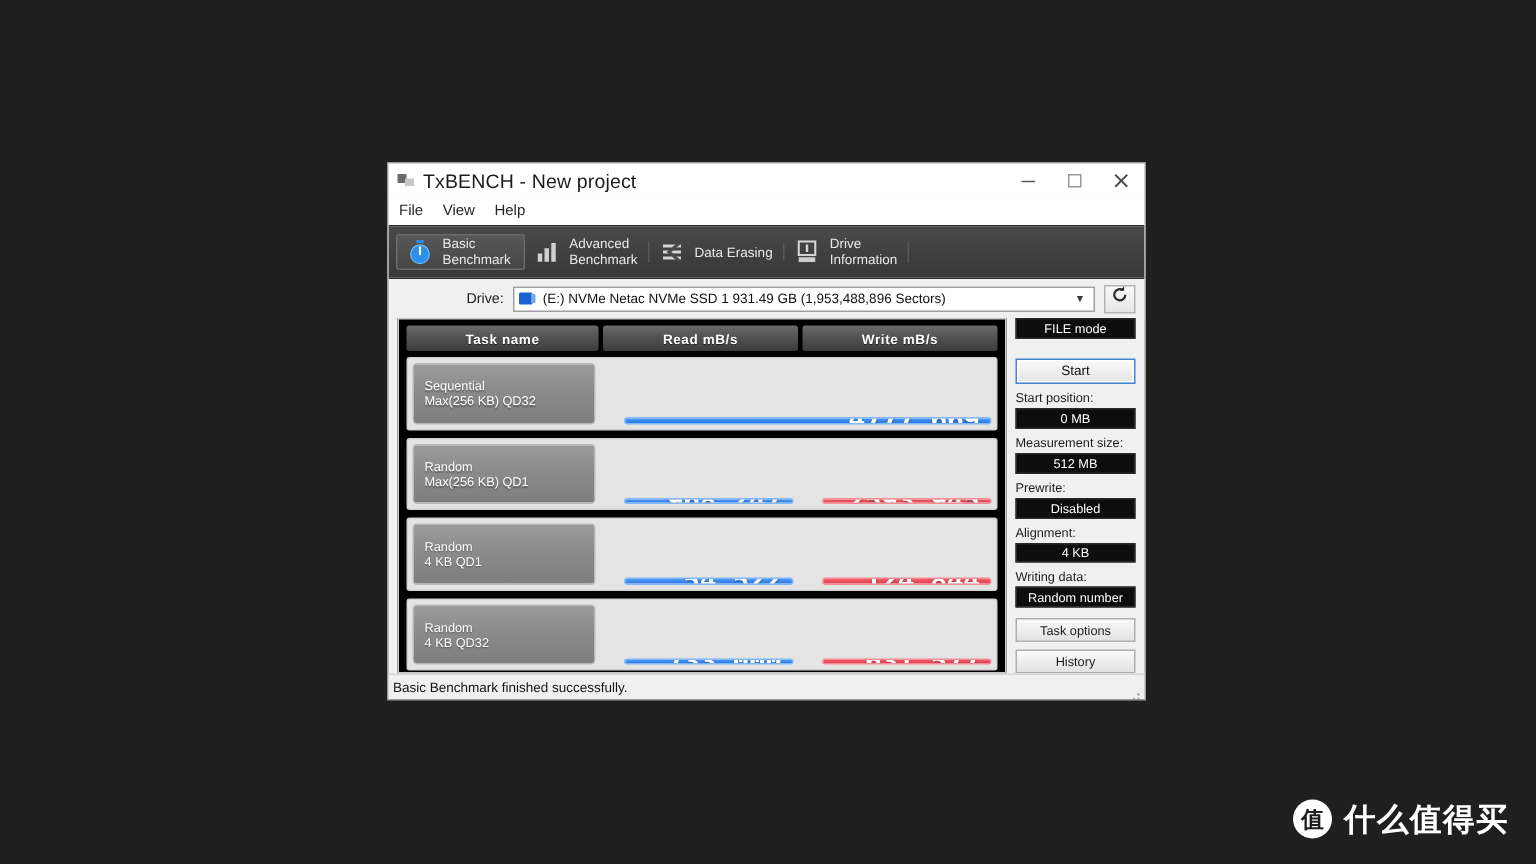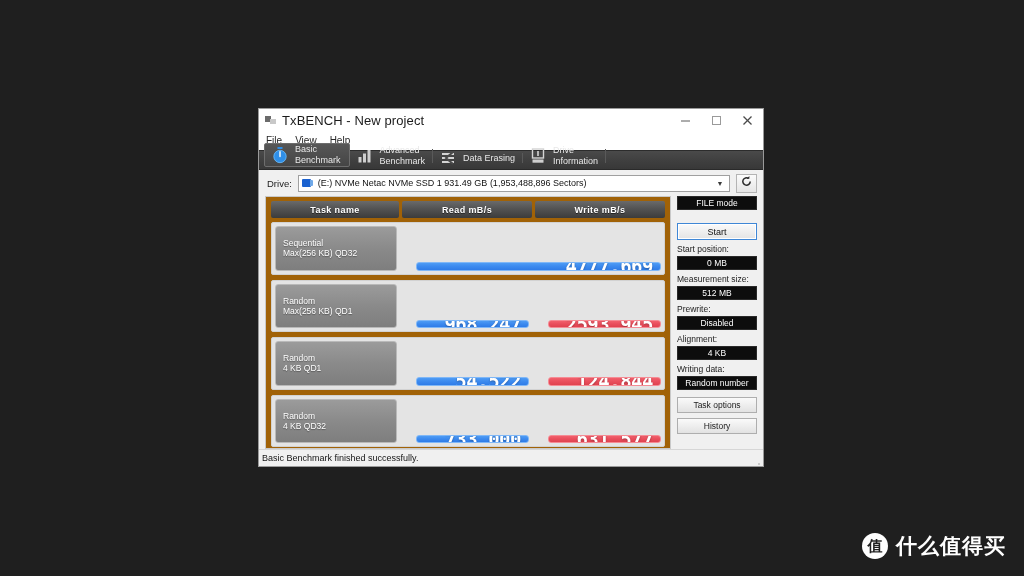--- a/index.html
+++ b/index.html
@@ -86,24 +86,24 @@
   #menubar .menu-item {
     font-size: 10px;
     color: #262626;
     padding: 0 8px 0 0;
     margin-right: 5px;
     white-space: nowrap;
   }
 
   
   #tabbar {
-    height: 20px;
+    height: 36px;
     background: linear-gradient(180deg,#4a4a4a 0%,#404040 50%,#383838 100%);
     display: flex;
-    align-items: flex-end;
+    align-items: center;
     flex: 0 0 auto;
     padding: 2px 0 2px 5px;
     box-sizing: border-box;
     border-top: 1px solid #2c2c2c;
     border-bottom: 1px solid #2a2a2a;
   }
   .tab {
     display: flex;
     align-items: center;
     padding: 0 8px 0 6px;
@@ -133,20 +133,21 @@
 
   
   #drive-row {
     height: 26px;
     background: #f0f0f0;
     display: flex;
     align-items: center;
     padding: 0 6px 0 8px;
     flex: 0 0 auto;
     gap: 6px;
+    margin-left: 44px;
   }
   #drive-label {
     font-size: 9.5px;
     color: #1b1b1b;
     white-space: nowrap;
   }
   #drive-select {
     flex: 1 1 auto;
     height: 17px;
     background: #ffffff;
@@ -204,21 +205,21 @@
   #body-area {
     flex: 1 1 auto;
     display: flex;
     padding: 0 6px 0 6px;
     box-sizing: border-box;
     min-height: 0;
   }
 
   #results-panel {
     flex: 1 1 auto;
-    background: #a16207;
+    background: #000000;
     border: 1px solid #c9c9c9;
     box-sizing: border-box;
     padding: 4px 5px 1px 5px;
     display: flex;
     flex-direction: column;
     min-width: 0;
   }
   #results-head {
     display: flex;
     gap: 3px;

